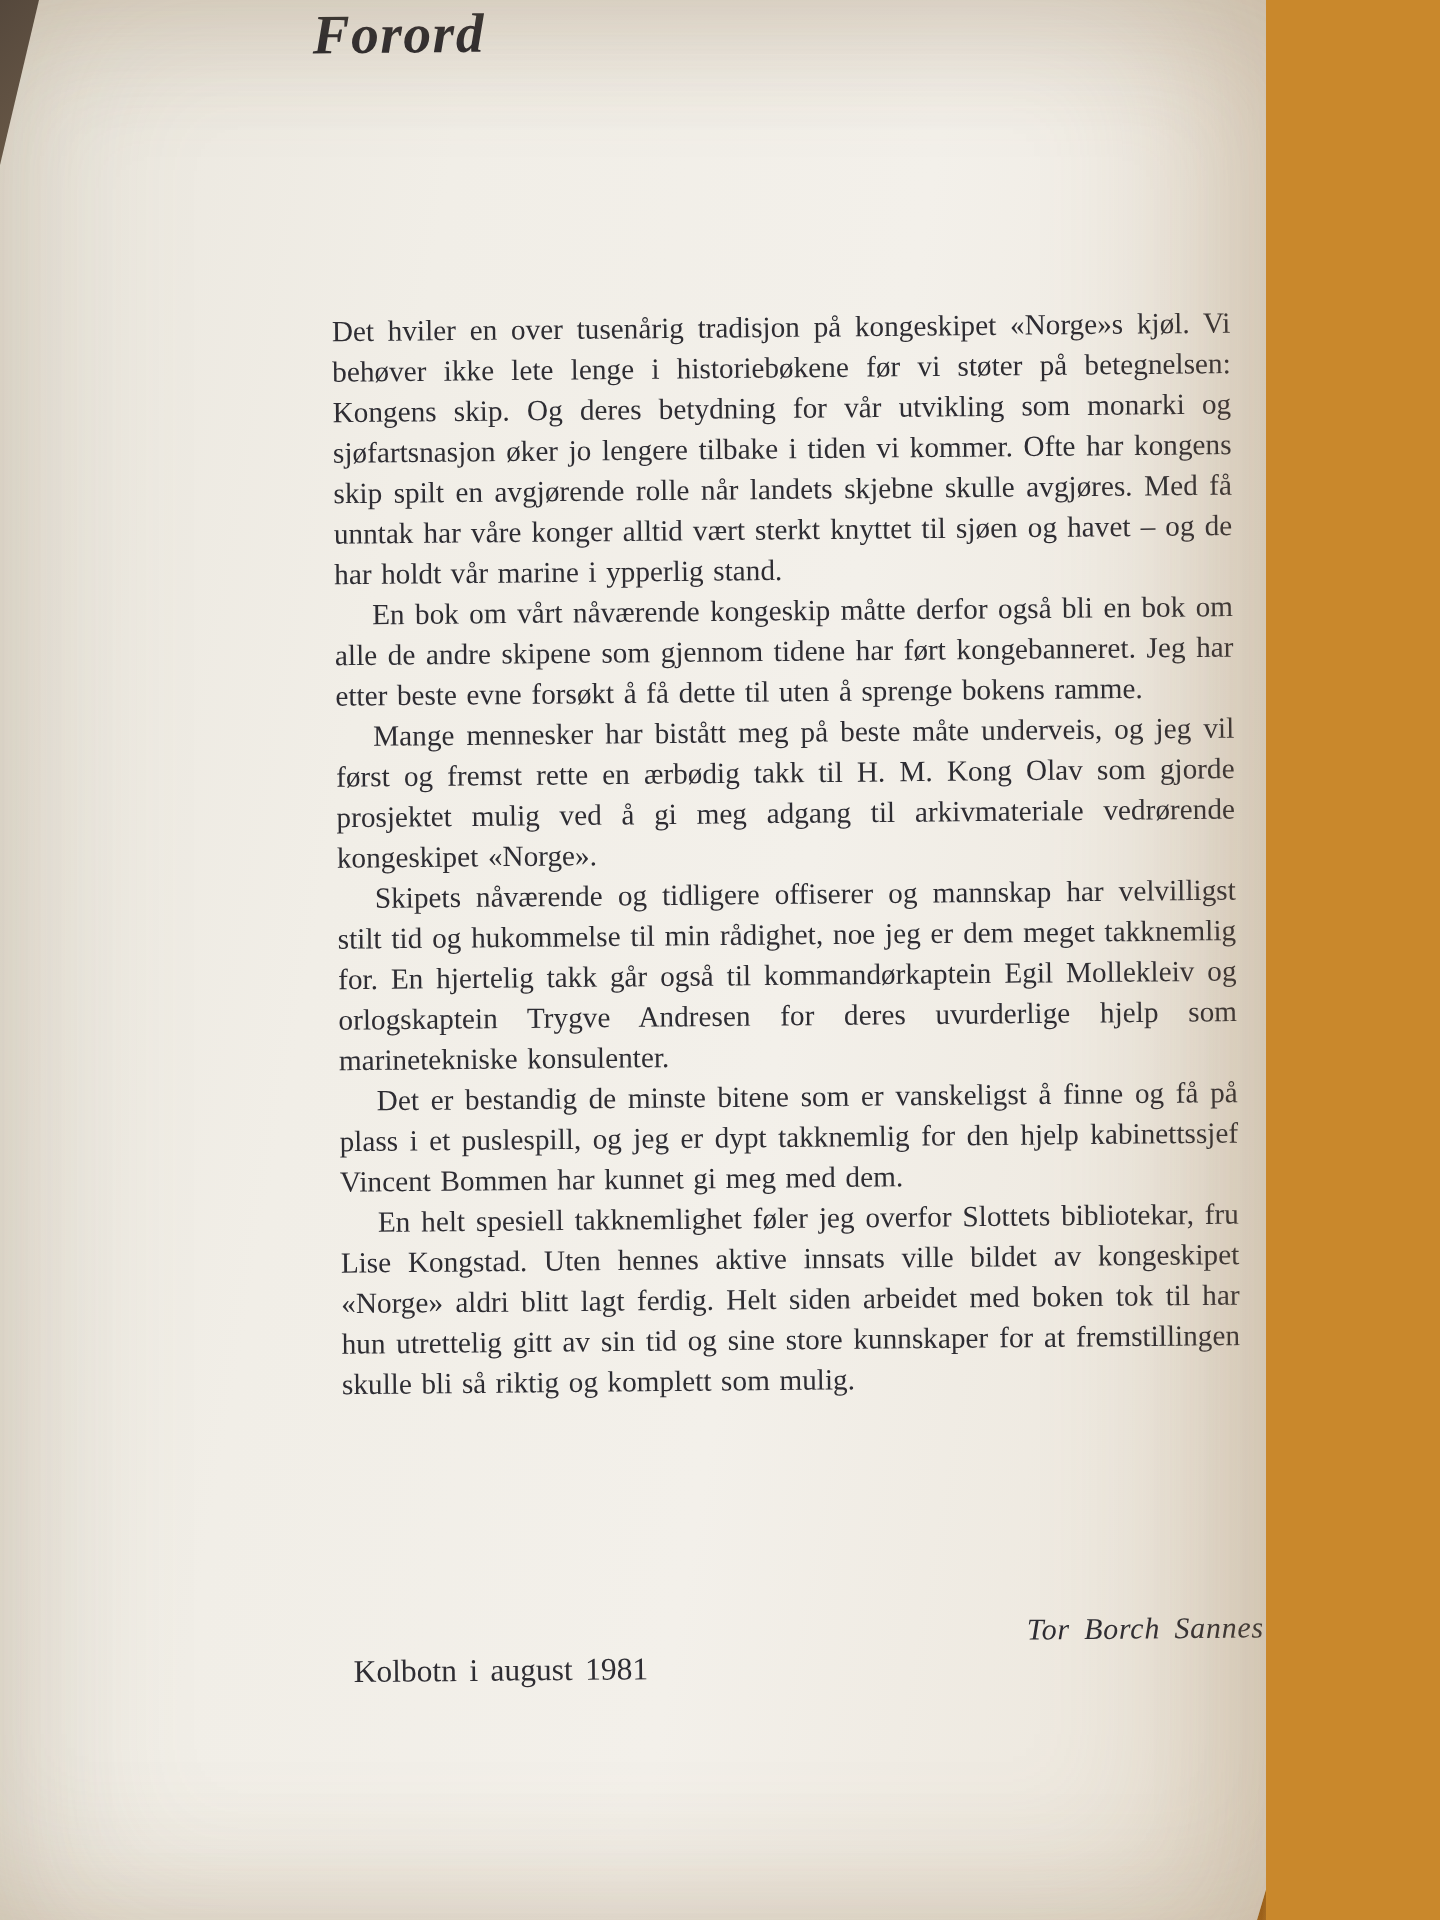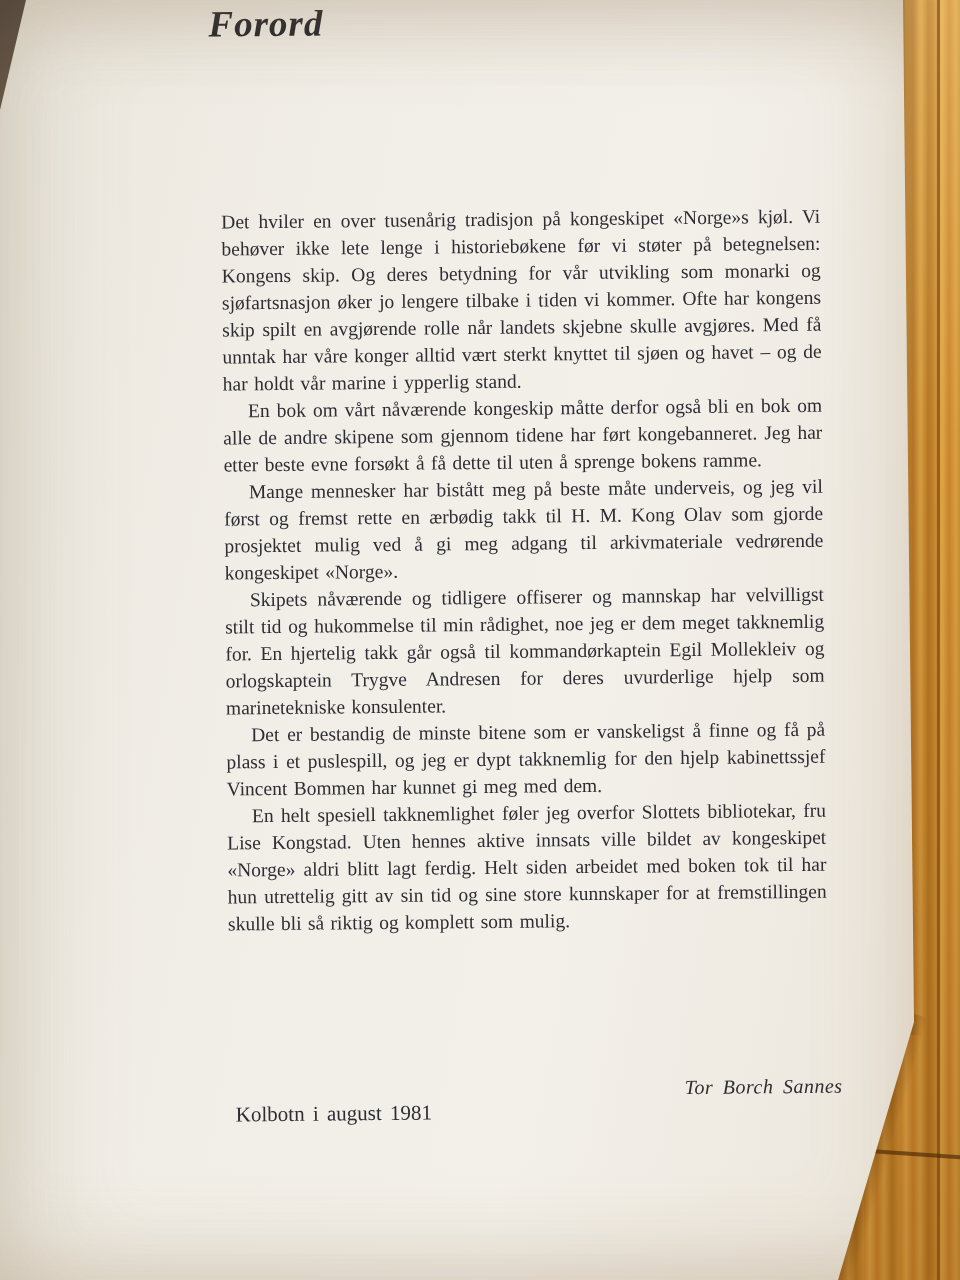--- a/index.html
+++ b/index.html
@@ -6,21 +6,21 @@
     margin: 0;
     padding: 0;
     width: 960px;
     height: 1280px;
     overflow: hidden;
     font-family: "Liberation Serif", serif;
     background: #c9882c;
   }
   .photo {
     position: relative;
-    width: 960px;
+    width: 844px;
     height: 1280px;
     overflow: hidden;
   }
   
   .wood {
     position: absolute;
     inset: 0;
     background:
       linear-gradient(180deg, rgba(255,226,160,0.32) 0%, rgba(205,130,40,0) 35%, rgba(110,55,5,0.24) 100%),
       repeating-linear-gradient(90deg,

